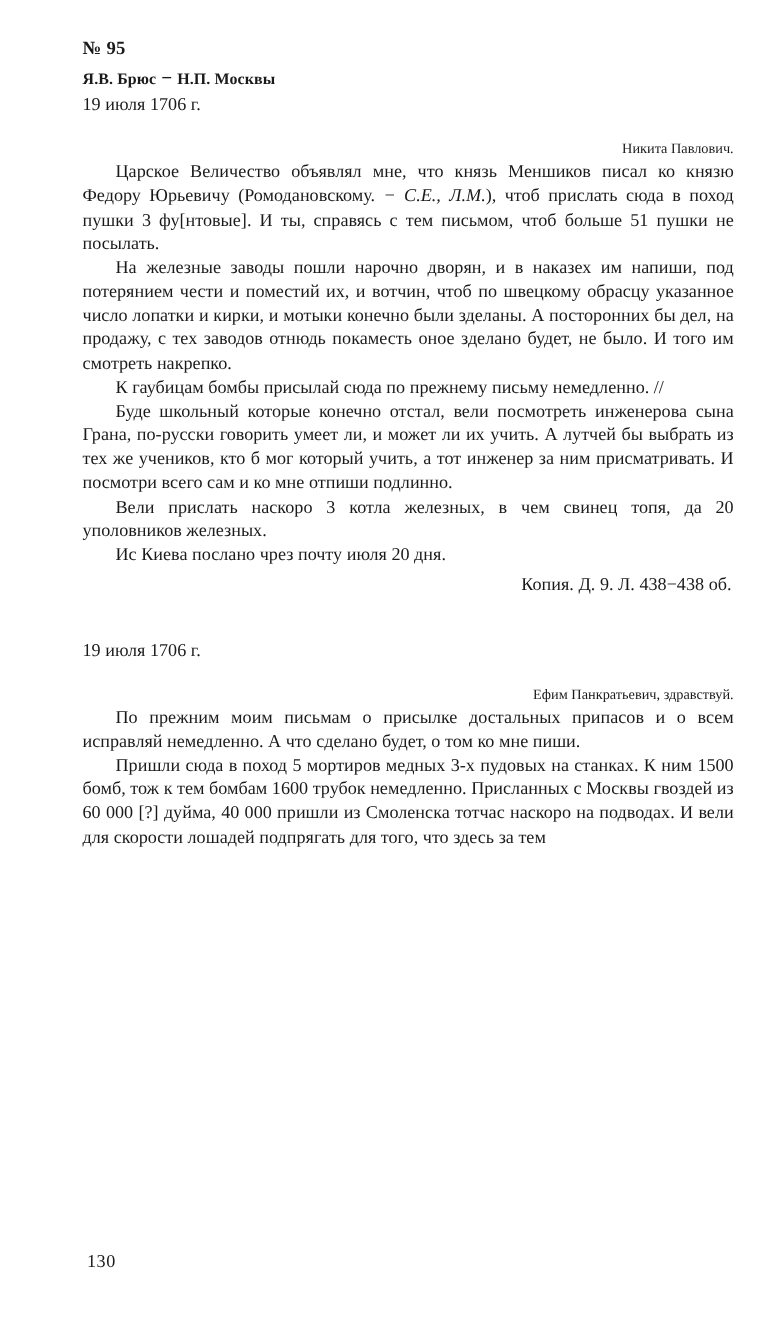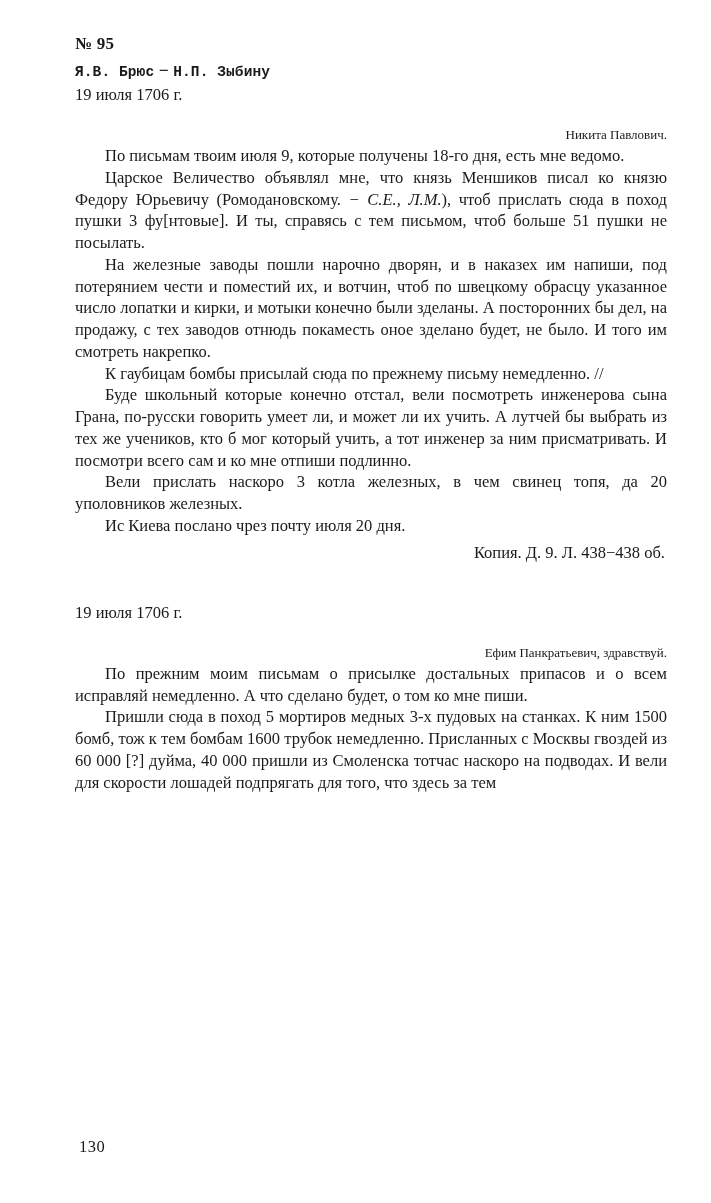--- a/index.html
+++ b/index.html
@@ -31,21 +31,20 @@
     margin: 0 0 6px 0;
   }
   .doc-title {
     font-size: 17.5px;
     font-weight: bold;
     margin: 0 0 4px 0;
     letter-spacing: 0.1px;
   }
   .doc-title .small-caps {
     font-size: 14.5px;
-    font-family: Liberation Mono, monospace;
   }
   .doc-date {
     font-size: 16.5px;
     margin: 0 0 22px 0;
   }
   .salutation {
     font-size: 13px;
     margin: 0 0 2px 0;
     text-indent: 30px;
     text-align: right;
@@ -77,26 +76,25 @@
     margin-top: 40px;
   }
 </style>
 </head>
 <body>
 
 <div class="page">
 
   <div>
     <div class="doc-number">№ 95</div>
-    <div class="doc-title"><span class="small-caps">Я.В. Брюс</span><span> − </span><span class="small-caps">Н.П. Зыбину</span></div>
+    <div class="doc-title"><span class="small-caps">Я.В. Брюс</span><span> − </span><span class="small-caps">Н.П. Москвы</span></div>
     <div class="doc-date">19 июля 1706 г.</div>
 
     <div class="salutation">Никита Павлович.</div>
 
-    <p class="body-par">По письмам твоим июля 9, которые получены 18-го дня, есть мне ведомо.</p>
     <p class="body-par">Царское Величество объявлял мне, что князь Меншиков писал ко князю Федору Юрьевичу (Ромодановскому. <i>− С.Е., Л.М.</i>), чтоб прислать сюда в поход пушки 3 фу[нтовые]. И ты, справясь с тем письмом, чтоб больше 51 пушки не посылать.</p>
     <p class="body-par">На железные заводы пошли нарочно дворян, и в наказех им напиши, под потерянием чести и поместий их, и вотчин, чтоб по швецкому обрасцу указанное число лопатки и кирки, и мотыки конечно были зделаны. А посторонних бы дел, на продажу, с тех заводов отнюдь покаместь оное зделано будет, не было. И того им смотреть накрепко.</p>
     <p class="body-par">К гаубицам бомбы присылай сюда по прежнему письму немедленно. //</p>
     <p class="body-par">Буде школьный которые конечно отстал, вели посмотреть инженерова сына Грана, по-русски говорить умеет ли, и может ли их учить. А лутчей бы выбрать из тех же учеников, кто б мог который учить, а тот инженер за ним присматривать. И посмотри всего сам и ко мне отпиши подлинно.</p>
     <p class="body-par">Вели прислать наскоро 3 котла железных, в чем свинец топя, да 20 уполовников железных.</p>
     <p class="body-par">Ис Киева послано чрез почту июля 20 дня.</p>
 
     <p class="signature-line">Копия. Д. 9. Л. 438−438 об.</p>
   </div>
 

